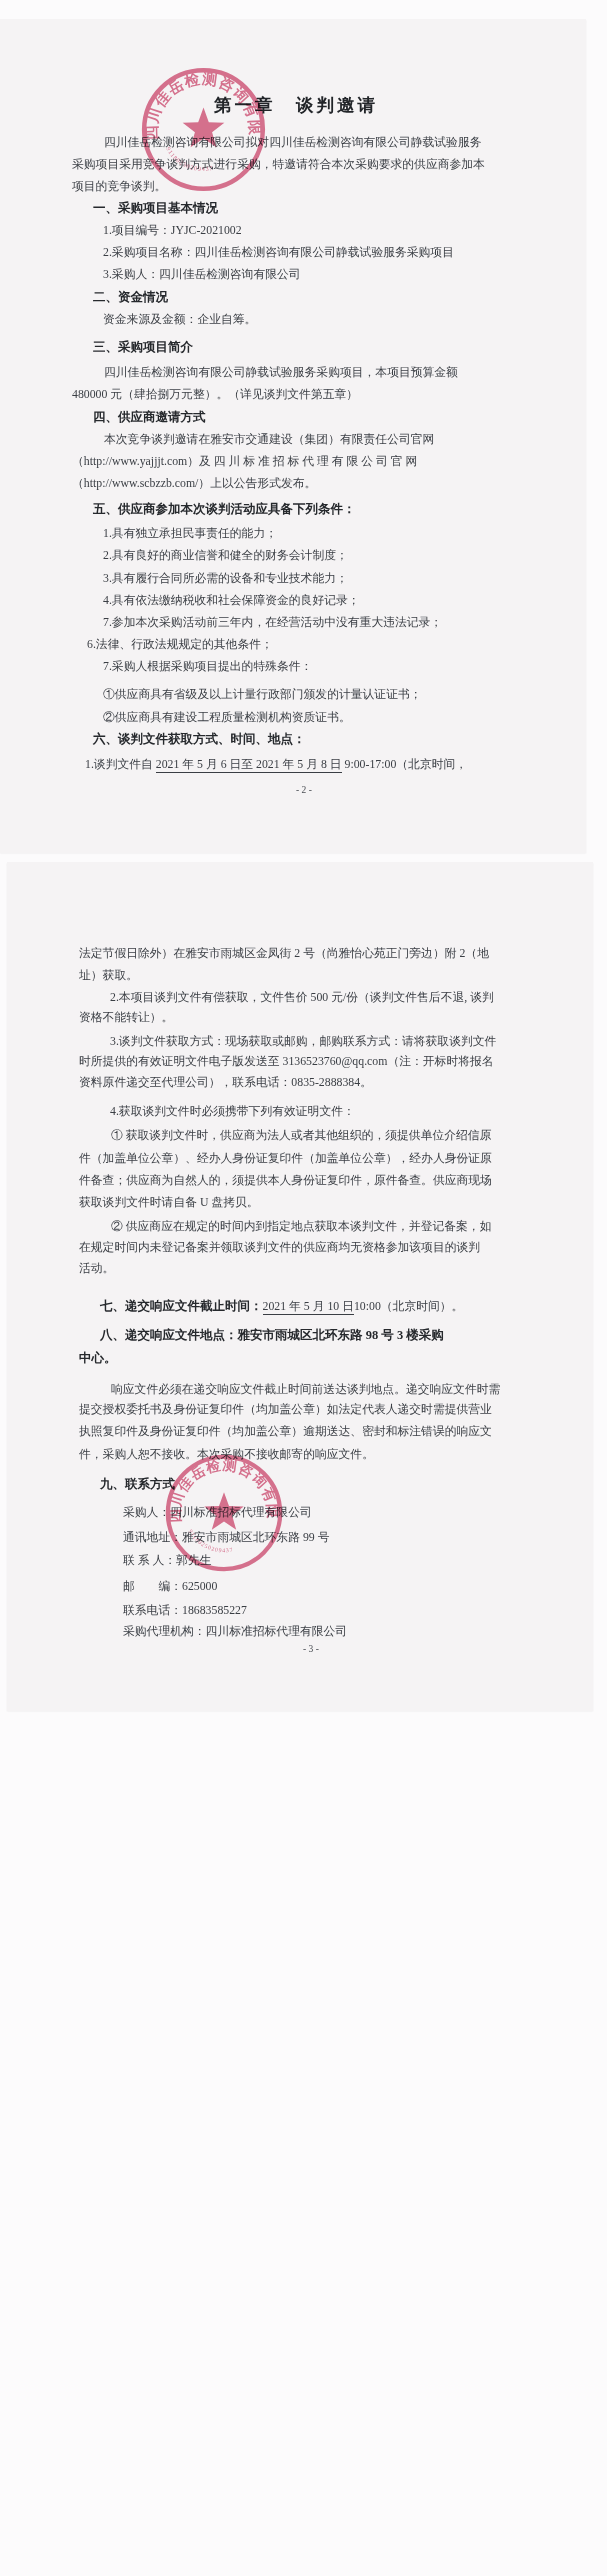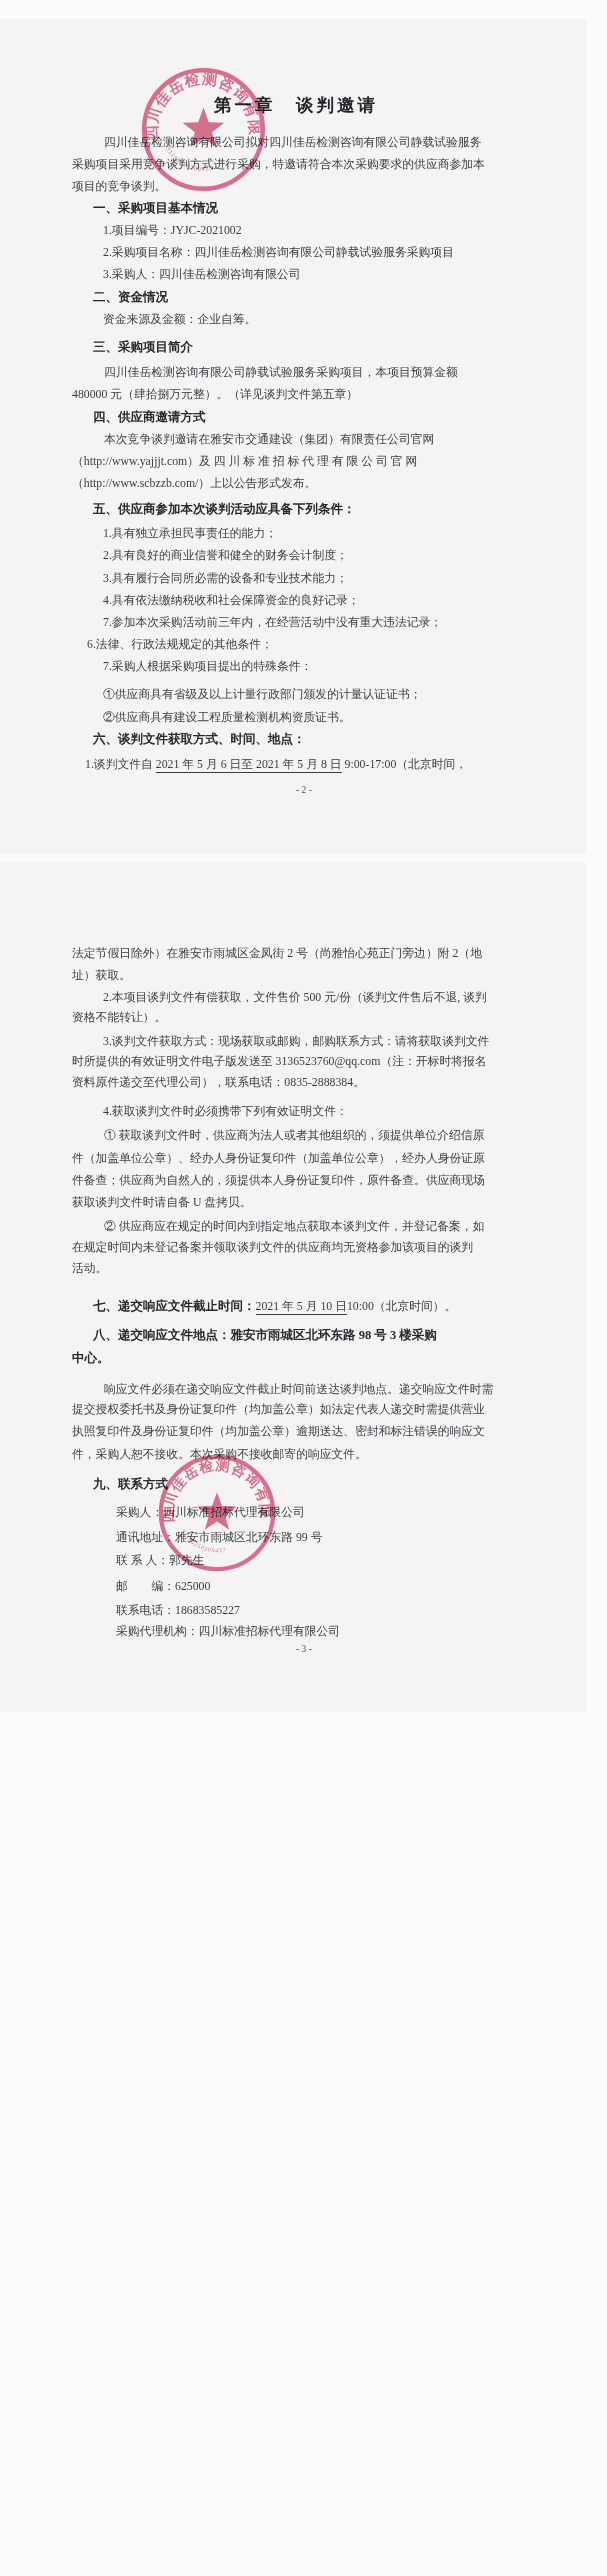--- a/index.html
+++ b/index.html
@@ -1,21 +1,21 @@
 <!DOCTYPE html>
 <html style="font-size:12px"><head>
 <meta charset="utf-8">
 <style>
   html,body{margin:0;padding:0;background:#fdfdfd;}
   #canvas{position:relative;width:608px;height:2576px;background:#fcfbfc;overflow:hidden;
           font-family:"Liberation Serif","DejaVu Serif",serif;color:#33373b;}
   .page{position:absolute;left:0;width:586px;background:#f5f3f4;
         box-shadow:0 0.8px 1.5px rgba(0,0,0,0.08);}
   #page1{top:19px;height:834px;}
-  #page2{top:862px;height:849px;}
+  #page2{top:862px;height:849px;margin-left:7px;}
   #page3{top:1718px;height:843px;}
   .ln{position:absolute;white-space:nowrap;font-size:11.8px;line-height:15px;color:#3a3e44;}
   .hd{font-weight:700;font-size:12.5px;color:#26292d;}
   .title{position:absolute;left:296px;transform:translateX(-50%);font-weight:700;
          font-size:17.5px;letter-spacing:3px;color:#222529;white-space:nowrap;}
   .pgnum{position:absolute;left:0;width:608px;text-align:center;font-size:9.5px;color:#4a4e54;}
   .u{border-bottom:0.8px solid #3a3e44;padding-bottom:0.8px;}
   .stamp{position:absolute;opacity:0.72;mix-blend-mode:multiply;pointer-events:none;}
 </style>
 </head>

